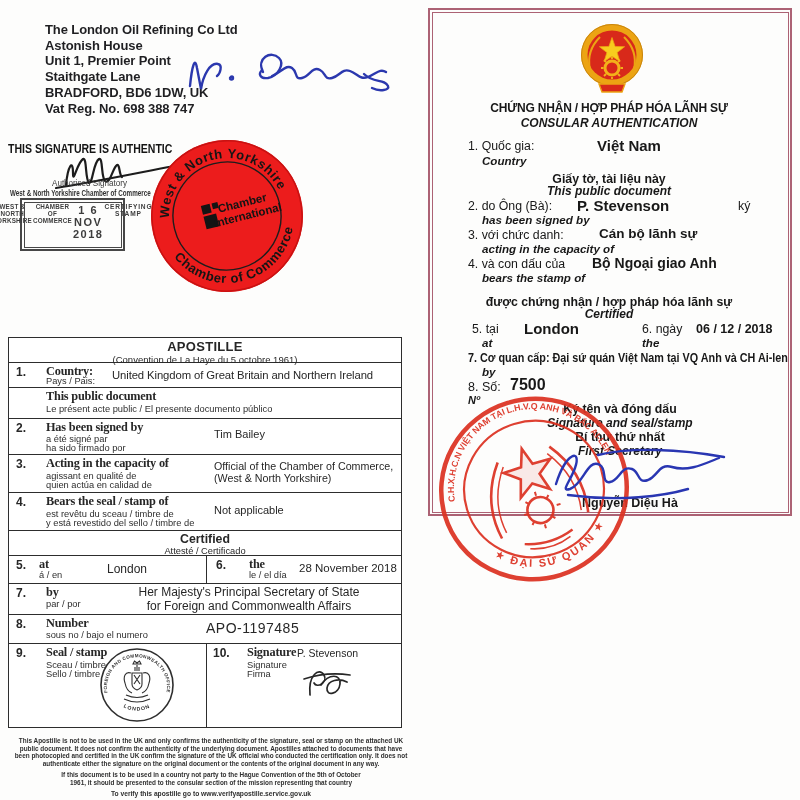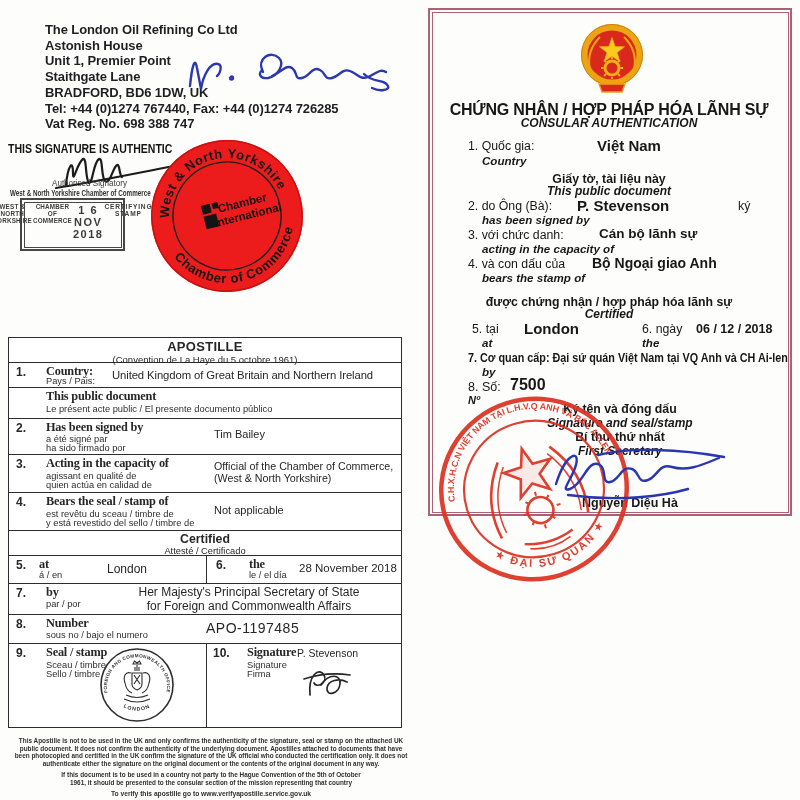--- a/index.html
+++ b/index.html
@@ -62,21 +62,20 @@
 </style>
 </head>
 <body>
 
 <div class="abs letterhead">
   <div>The London Oil Refining Co Ltd</div>
   <div>Astonish House</div>
   <div>Unit 1, Premier Point</div>
   <div>Staithgate Lane</div>
   <div>BRADFORD, BD6 1DW, UK</div>
-  <div>Tel: +44 (0)1274 767440, Fax: +44 (0)1274 726285</div>
   <div>Vat Reg. No. 698 388 747</div>
 </div>
 
 <svg class="abs lh-sig" viewBox="0 0 225 74">
   <g fill="none" stroke="#2b38ae" stroke-width="2.4" stroke-linecap="round">
     <path d="M22,52 C24,32 27,22 29,34 L33,55 C35,42 42,28 50,30 C55,31 52,40 49,42"></path>
     <path d="M62,44 c1,-2 3,-2 3,0 c0,2 -3,2 -3,0"></path>
     <path d="M95,38 C88,24 103,16 111,24 C117,30 110,42 100,44 C92,45 90,40 94,36"></path>
     <path d="M104,42 C114,38 118,30 124,34 C130,38 126,46 134,44 C142,42 144,32 152,36 C158,39 156,46 164,44 C172,42 174,34 182,37 C190,40 192,46 200,43 C208,40 212,34 218,38"></path>
     <path d="M196,40 C206,50 216,44 220,52 C222,56 212,58 204,54"></path>
@@ -267,21 +266,21 @@
     <path d="M13,47 Q9,29 23,15" fill="none" stroke="#eca413" stroke-width="2"></path>
     <path d="M57,47 Q61,29 47,15" fill="none" stroke="#eca413" stroke-width="2"></path>
     <path d="M35,15.5 l3.1,9.0 9.5,0.2 -7.5,5.8 2.8,9.1 -7.9,-5.4 -7.9,5.4 2.8,-9.1 -7.5,-5.8 9.5,-0.2 z" fill="#f8cc1e" stroke="#eca413" stroke-width=".8"></path>
     <circle cx="35" cy="46" r="7" fill="none" stroke="#f3b21a" stroke-width="3"></circle>
     <g stroke="#f3b21a" stroke-width="1.8">
       <path d="M35,37 v-2.5 M35,55 v2 M26.5,46 h-2.5 M43.5,46 h2.5 M29,40 l-2,-2 M41,40 l2,-2 M29,52 l-2,2 M41,52 l2,2"></path>
     </g>
     <path d="M22,62 L48,62 L45,70 L25,70 Z" fill="#d8291a" stroke="#eca413" stroke-width="1.4"></path>
   </svg>
 
-  <div class="vn vn-title" style="top:91px;font-size:16px;letter-spacing:-.2px">CHỨNG NHẬN / HỢP PHÁP HÓA LÃNH SỰ</div>
+  <div class="vn vn-title" style="top:91px;font-size:12px;letter-spacing:-.2px">CHỨNG NHẬN / HỢP PHÁP HÓA LÃNH SỰ</div>
   <div class="vn vn-title" style="top:106px;font-size:12px;font-style:italic">CONSULAR AUTHENTICATION</div>
 
   <span class="vn vlab" style="left:38px;top:129px">1. Quốc gia:</span>
   <span class="vn vval" style="left:167px;top:127px;font-size:15px">Việt Nam</span>
   <span class="vn ven" style="left:52px;top:144px">Country</span>
 
   <div class="vn vn-title" style="top:162px;font-size:12.3px">Giấy tờ, tài liệu này</div>
   <div class="vn vn-title" style="top:174px;font-size:12px;font-style:italic">This public document</div>
 
   <span class="vn vlab" style="left:38px;top:189px">2. do Ông (Bà):</span>

